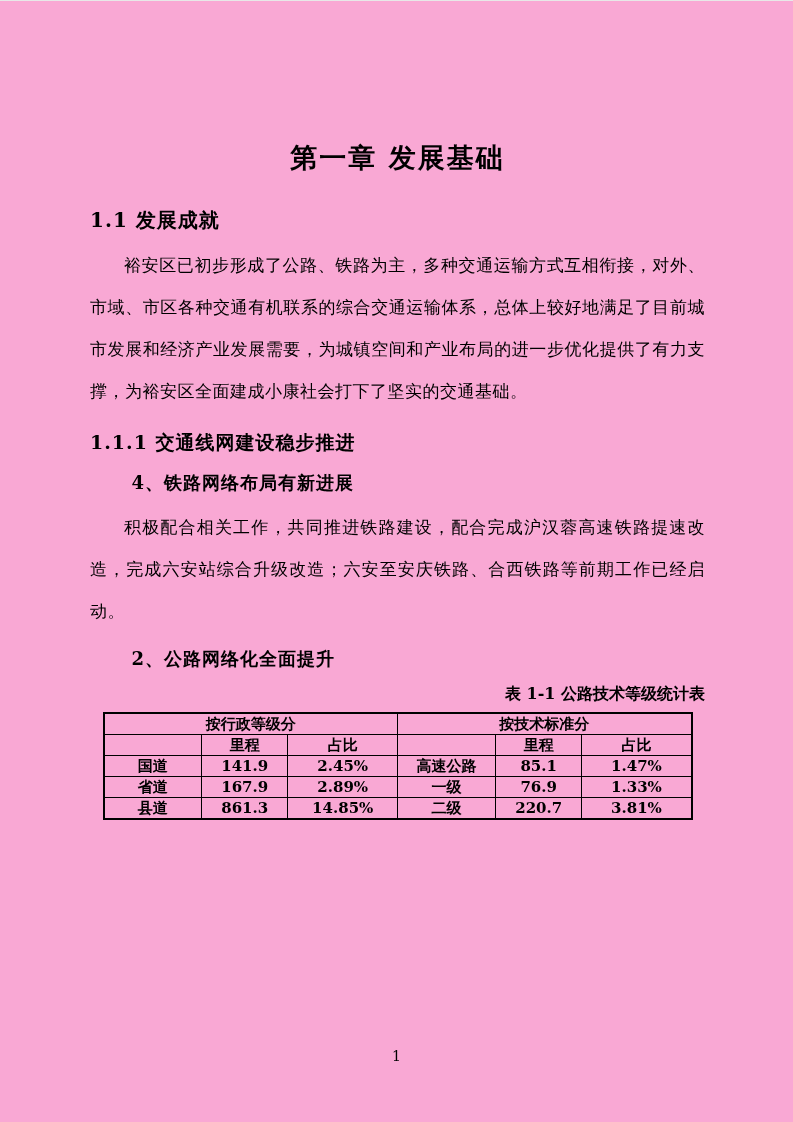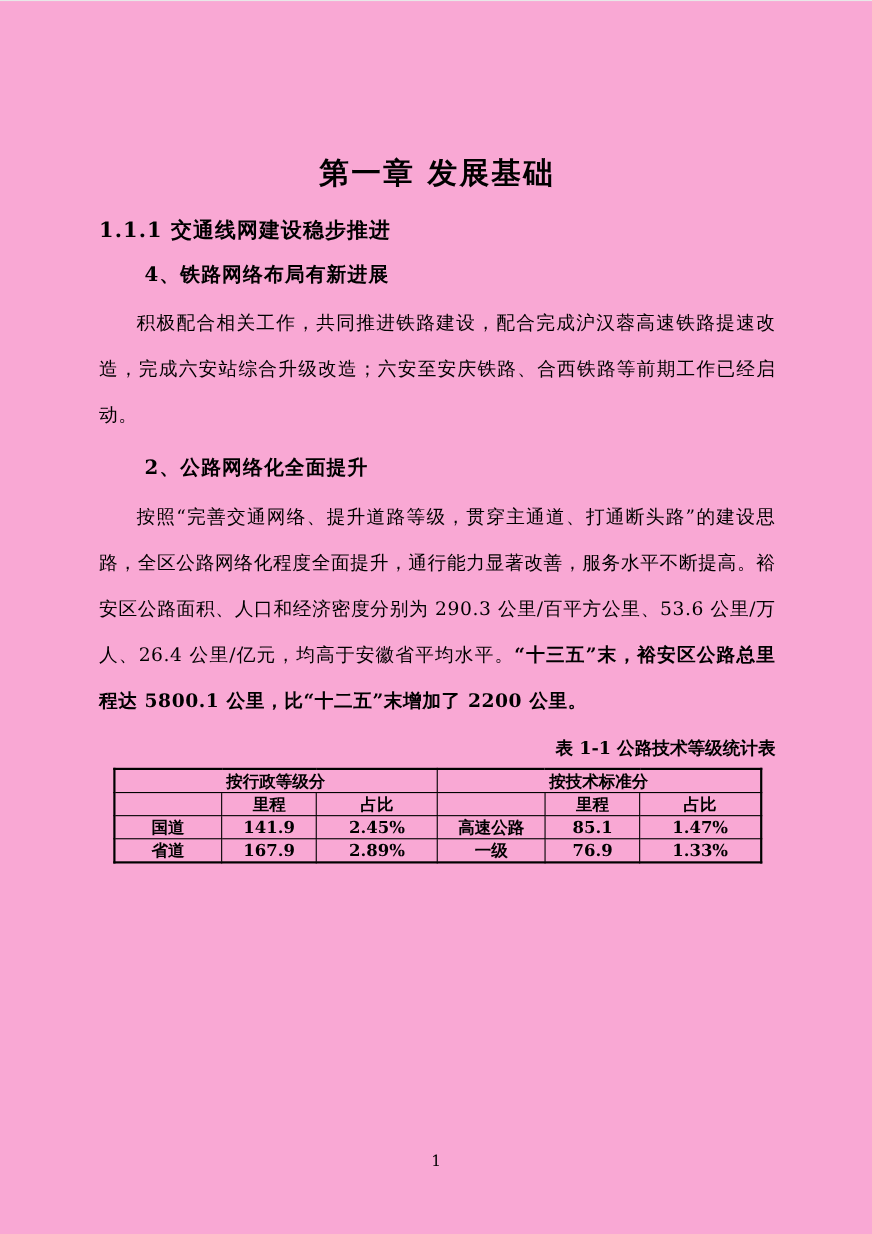--- a/index.html
+++ b/index.html
@@ -99,31 +99,32 @@
     font-size: 14px;
   }
 </style>
 </head>
 <body>
 
 <div class="page">
 
   <h1 class="chapter-title">第一章 发展基础</h1>
 
+  <h2 class="h-section">1.1 发展成就</h2>
 
+  <p class="body-para">裕安区已初步形成了公路、铁路为主，多种交通运输方式互相衔接，对外、市域、市区各种交通有机联系的综合交通运输体系，总体上较好地满足了目前城市发展和经济产业发展需要，为城镇空间和产业布局的进一步优化提供了有力支撑，为裕安区全面建成小康社会打下了坚实的交通基础。</p>
 
   <h3 class="h-subsection">1.1.1 交通线网建设稳步推进</h3>
 
   <h4 class="h-item">4、铁路网络布局有新进展</h4>
 
   <p class="body-para">积极配合相关工作，共同推进铁路建设，配合完成沪汉蓉高速铁路提速改造，完成六安站综合升级改造；六安至安庆铁路、合西铁路等前期工作已经启动。</p>
 
   <h4 class="h-item">2、公路网络化全面提升</h4>
 
-  <p class="body-para"><span>按照“完善交通网络、提升道路等级，贯穿主通道、打通断头路”的建设思路，全区公路网络化程度全面提升，通行能力显著改善，服务水平不断提高。裕安区公路面积、人口和经济密度分别为 290.3 公里/百平方公里、53.6 公里/万人、26.4 公里/亿元，均高于安徽省平均水平。</span><span class="bold-run">“十三五”末，裕安区公路总里程达 5800.1 公里，比“十二五”末增加了 2200 公里。</span></p>
 
   <div class="table-caption">表 1-1 公路技术等级统计表</div>
 
   <table class="stats">
     <colgroup>
       <col class="col-label">
         <col class="col-mileage">
         <col class="col-share">
       <col class="col-label">
         <col class="col-mileage">
@@ -151,18 +152,26 @@
         <td>1.47%</td>
       </tr>
       <tr>
         <td>省道</td>
         <td>167.9</td>
         <td>2.89%</td>
         <td>一级</td>
         <td>76.9</td>
         <td>1.33%</td>
       </tr>
+      <tr>
+        <td>县道</td>
+        <td>861.3</td>
+        <td>14.85%</td>
+        <td>二级</td>
+        <td>220.7</td>
+        <td>3.81%</td>
+      </tr>
     </tbody>
   </table>
 
   <div class="page-number">1</div>
 
 </div>
 
 </body></html>

